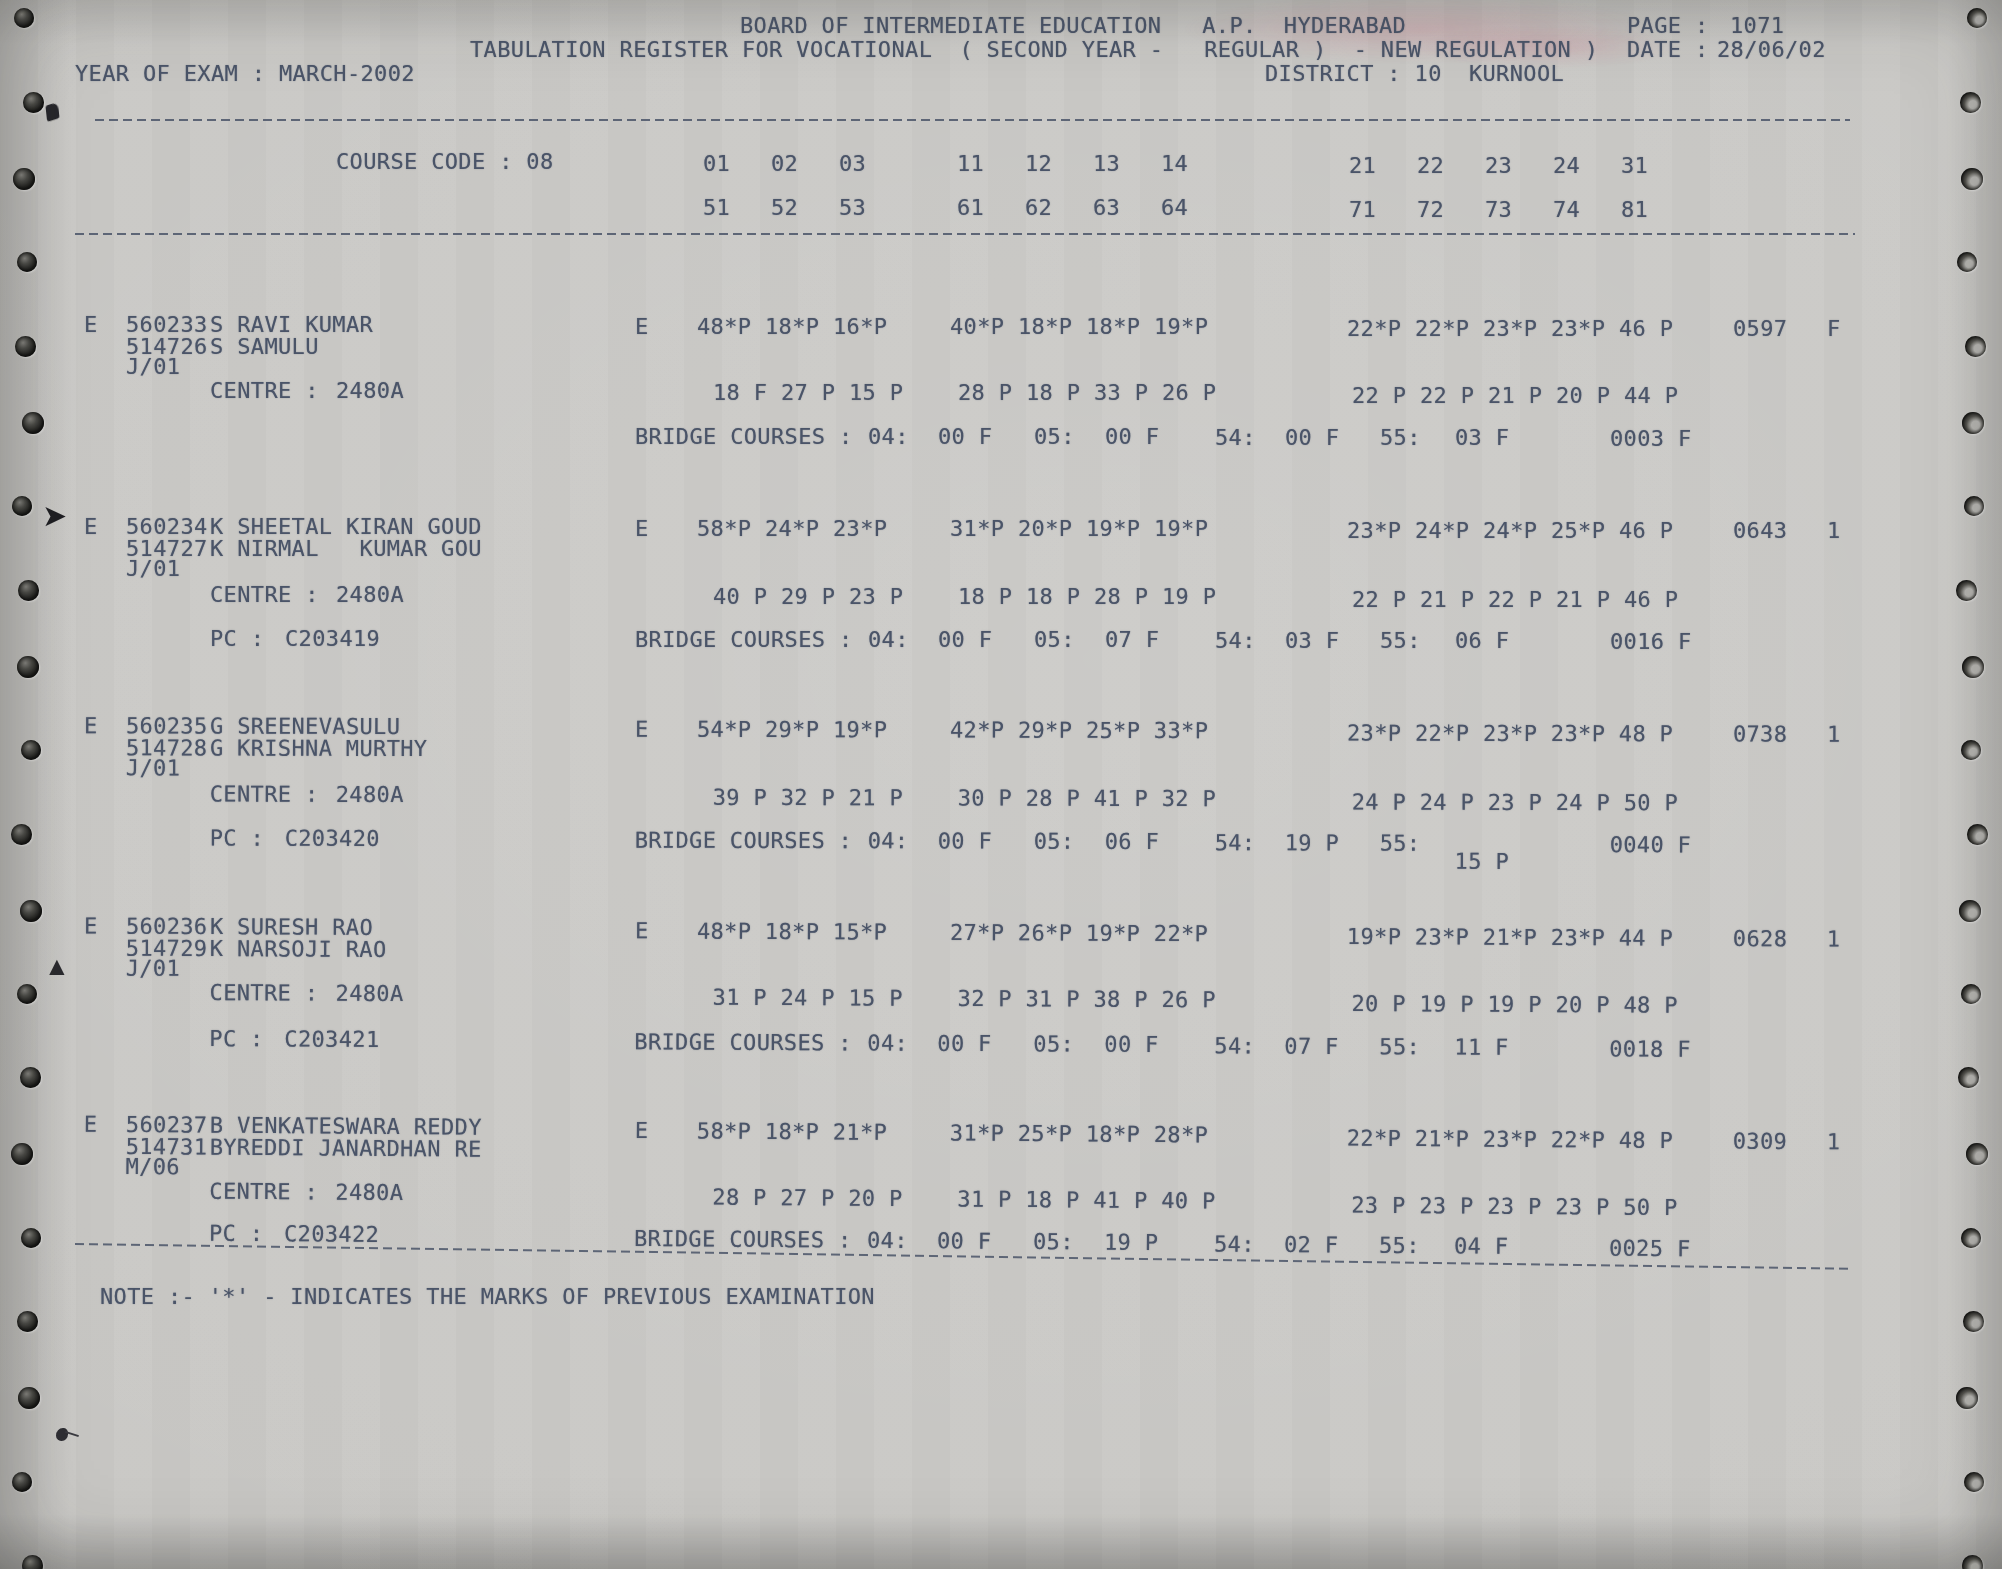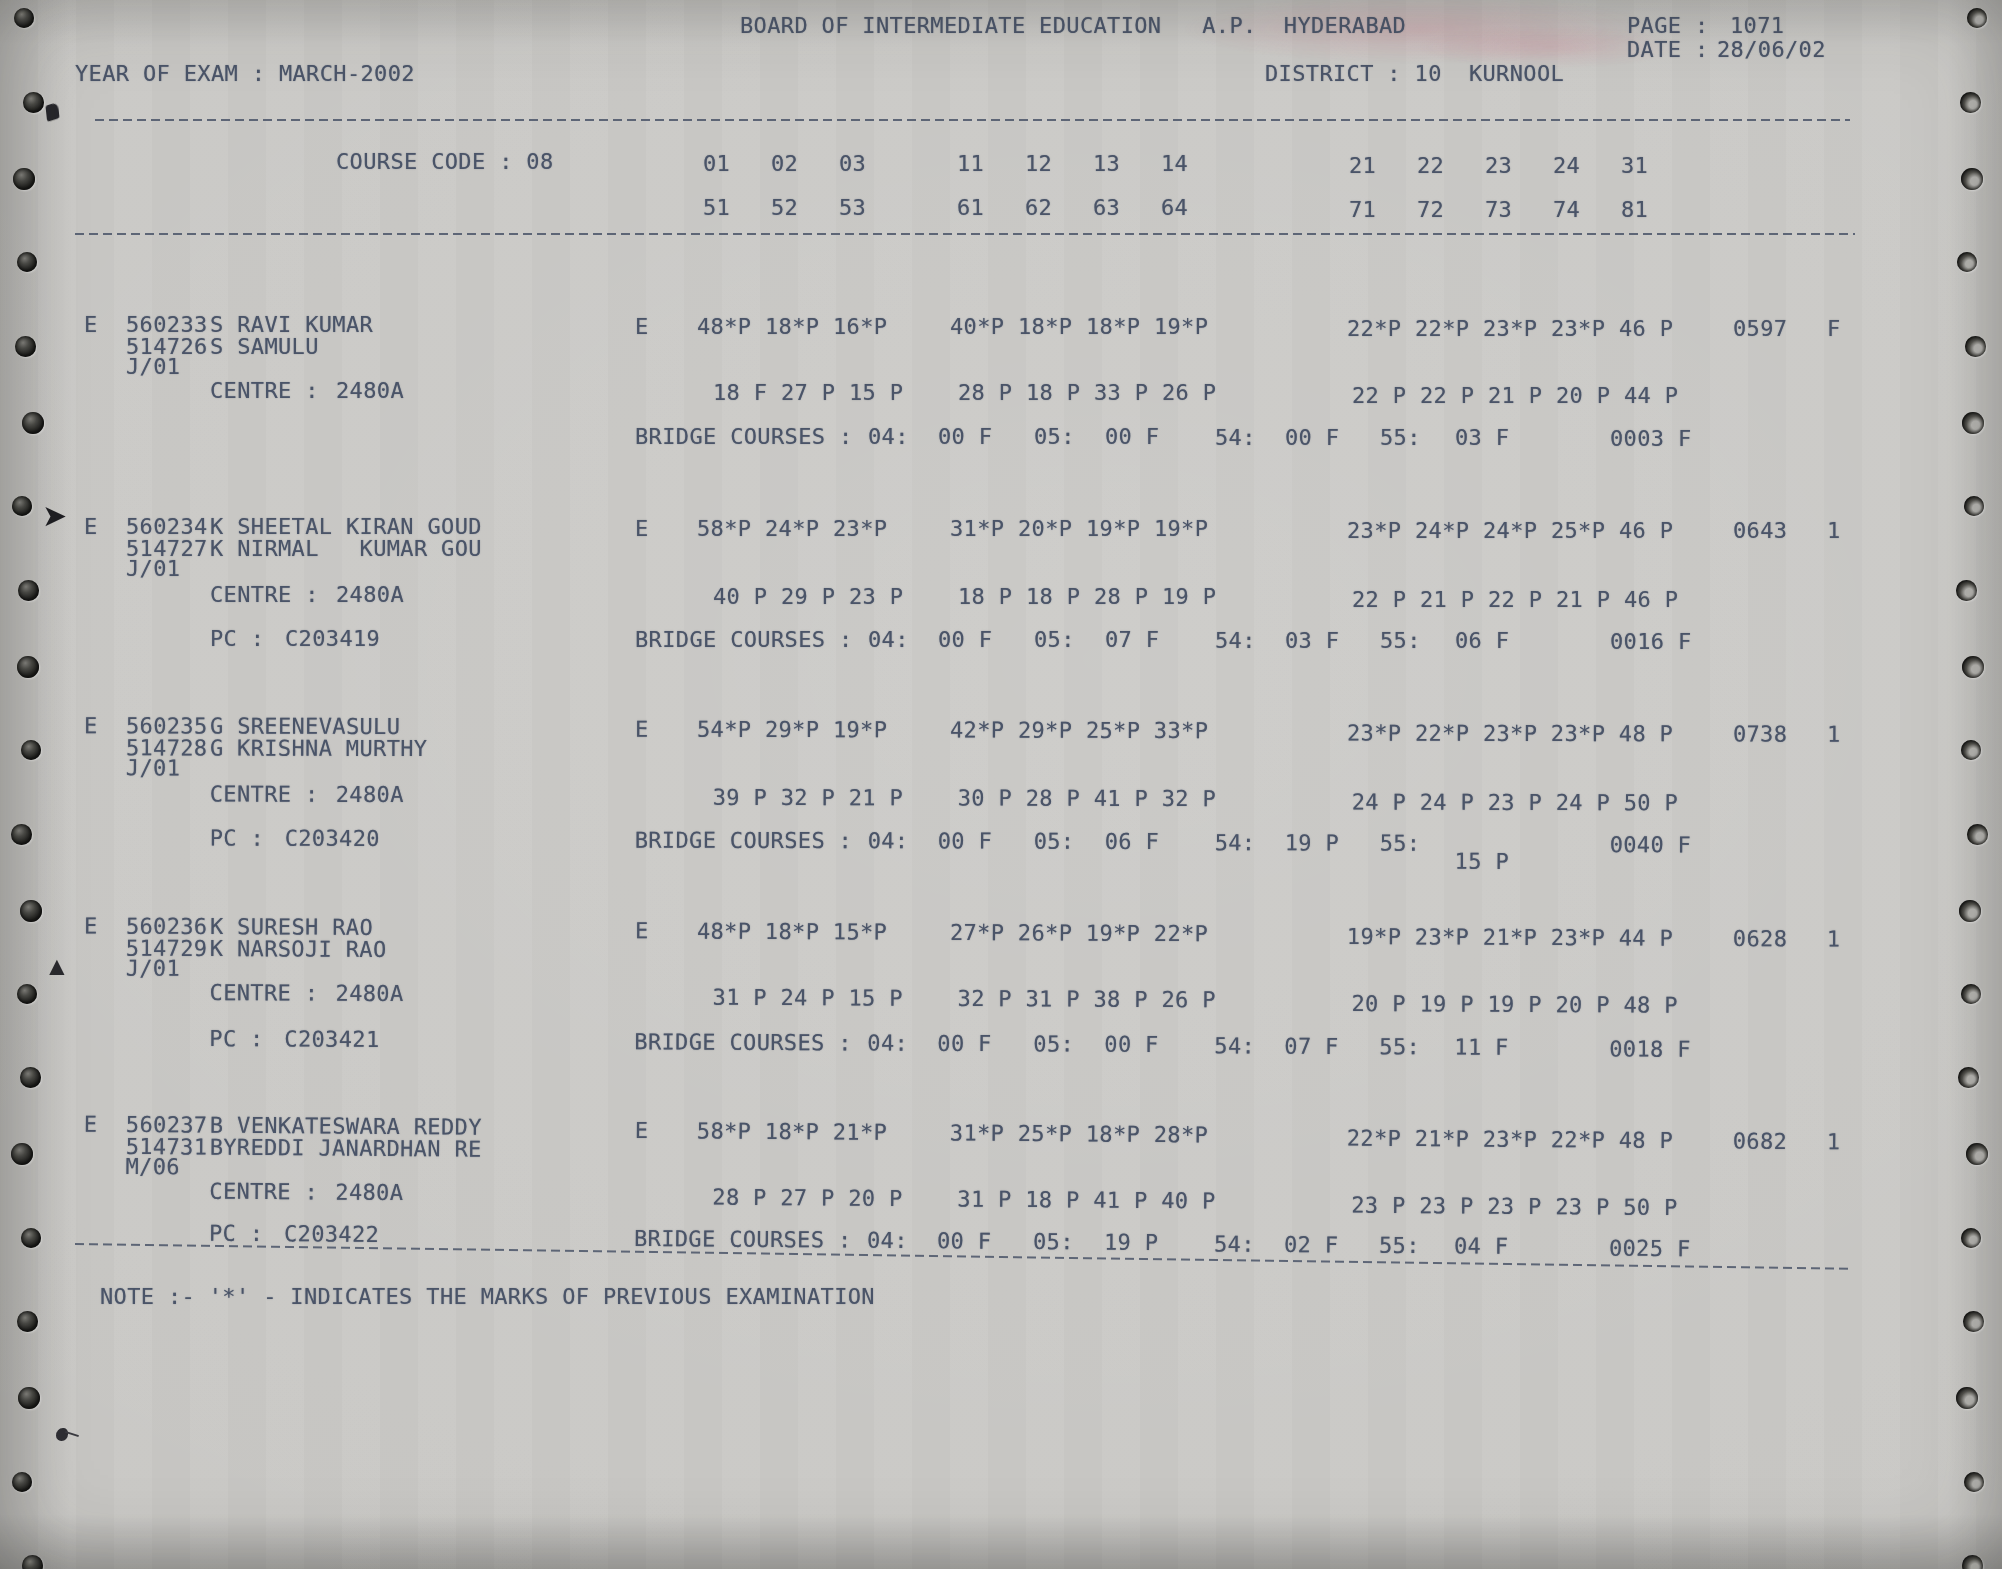--- a/index.html
+++ b/index.html
@@ -54,20 +54,21 @@
 
 <div class="scan">
   <div class="stain pink1"></div>
   <div class="stain pink2"></div>
 
   <div class="content">
 
     <span class="t" style="left:740px;top:14px">BOARD OF INTERMEDIATE EDUCATION   A.P.  HYDERABAD</span>
     <span class="t" style="left:1627px;top:14px">PAGE :</span>
     <span class="t" style="left:1730px;top:14px">1071</span>
+    <span class="t" style="left:470px;top:38px">TABULATION REGISTER FOR VOCATIONAL  ( SECOND YEAR -   REGULAR )  - NEW REGULATION )</span>
     <span class="t" style="left:1627px;top:38px">DATE :</span>
     <span class="t" style="left:1717px;top:38px">28/06/02</span>
     <span class="t" style="left:75px;top:62px">YEAR OF EXAM : MARCH-2002</span>
     <span class="t" style="left:1265px;top:62px">DISTRICT : 10  KURNOOL</span>
 
     <div class="rule" style="left:95px;top:119px;width:1755px"></div>
 
     <span class="t" style="left:336px;top:150px">COURSE CODE : 08</span>
     <span class="t" style="left:703px;top:152px">01   02   03</span>
     <span class="t" style="left:957px;top:152px">11   12   13   14</span>
@@ -205,21 +206,21 @@
     </div>
 
     <div class="student rot3" style="top:1112px">
       <span class="t" style="left:84px;top:0">E</span>
       <span class="t" style="left:126px;top:0">560237</span>
       <span class="t" style="left:210px;top:0">B VENKATESWARA REDDY</span>
       <span class="t" style="left:635px;top:2px">E</span>
       <span class="t" style="left:697px;top:2px">58*P 18*P 21*P</span>
       <span class="t" style="left:950px;top:2px">31*P 25*P 18*P 28*P</span>
       <span class="t" style="left:1347px;top:4px">22*P 21*P 23*P 22*P 48 P</span>
-      <span class="t" style="left:1733px;top:4px">0682</span>
+      <span class="t" style="left:1733px;top:4px">0309</span>
       <span class="t" style="left:1827px;top:4px">1</span>
       <span class="t" style="left:126px;top:22px">514731</span>
       <span class="t" style="left:210px;top:22px">BYREDDI JANARDHAN RE</span>
       <span class="t" style="left:126px;top:42px">M/06</span>
       <span class="t" style="left:210px;top:66px">CENTRE :</span>
       <span class="t" style="left:336px;top:66px">2480A</span>
       <span class="t" style="left:713px;top:68px">28 P 27 P 20 P</span>
       <span class="t" style="left:958px;top:68px">31 P 18 P 41 P 40 P</span>
       <span class="t" style="left:1352px;top:71px">23 P 23 P 23 P 23 P 50 P</span>
       <span class="t" style="left:210px;top:108px">PC :</span>

